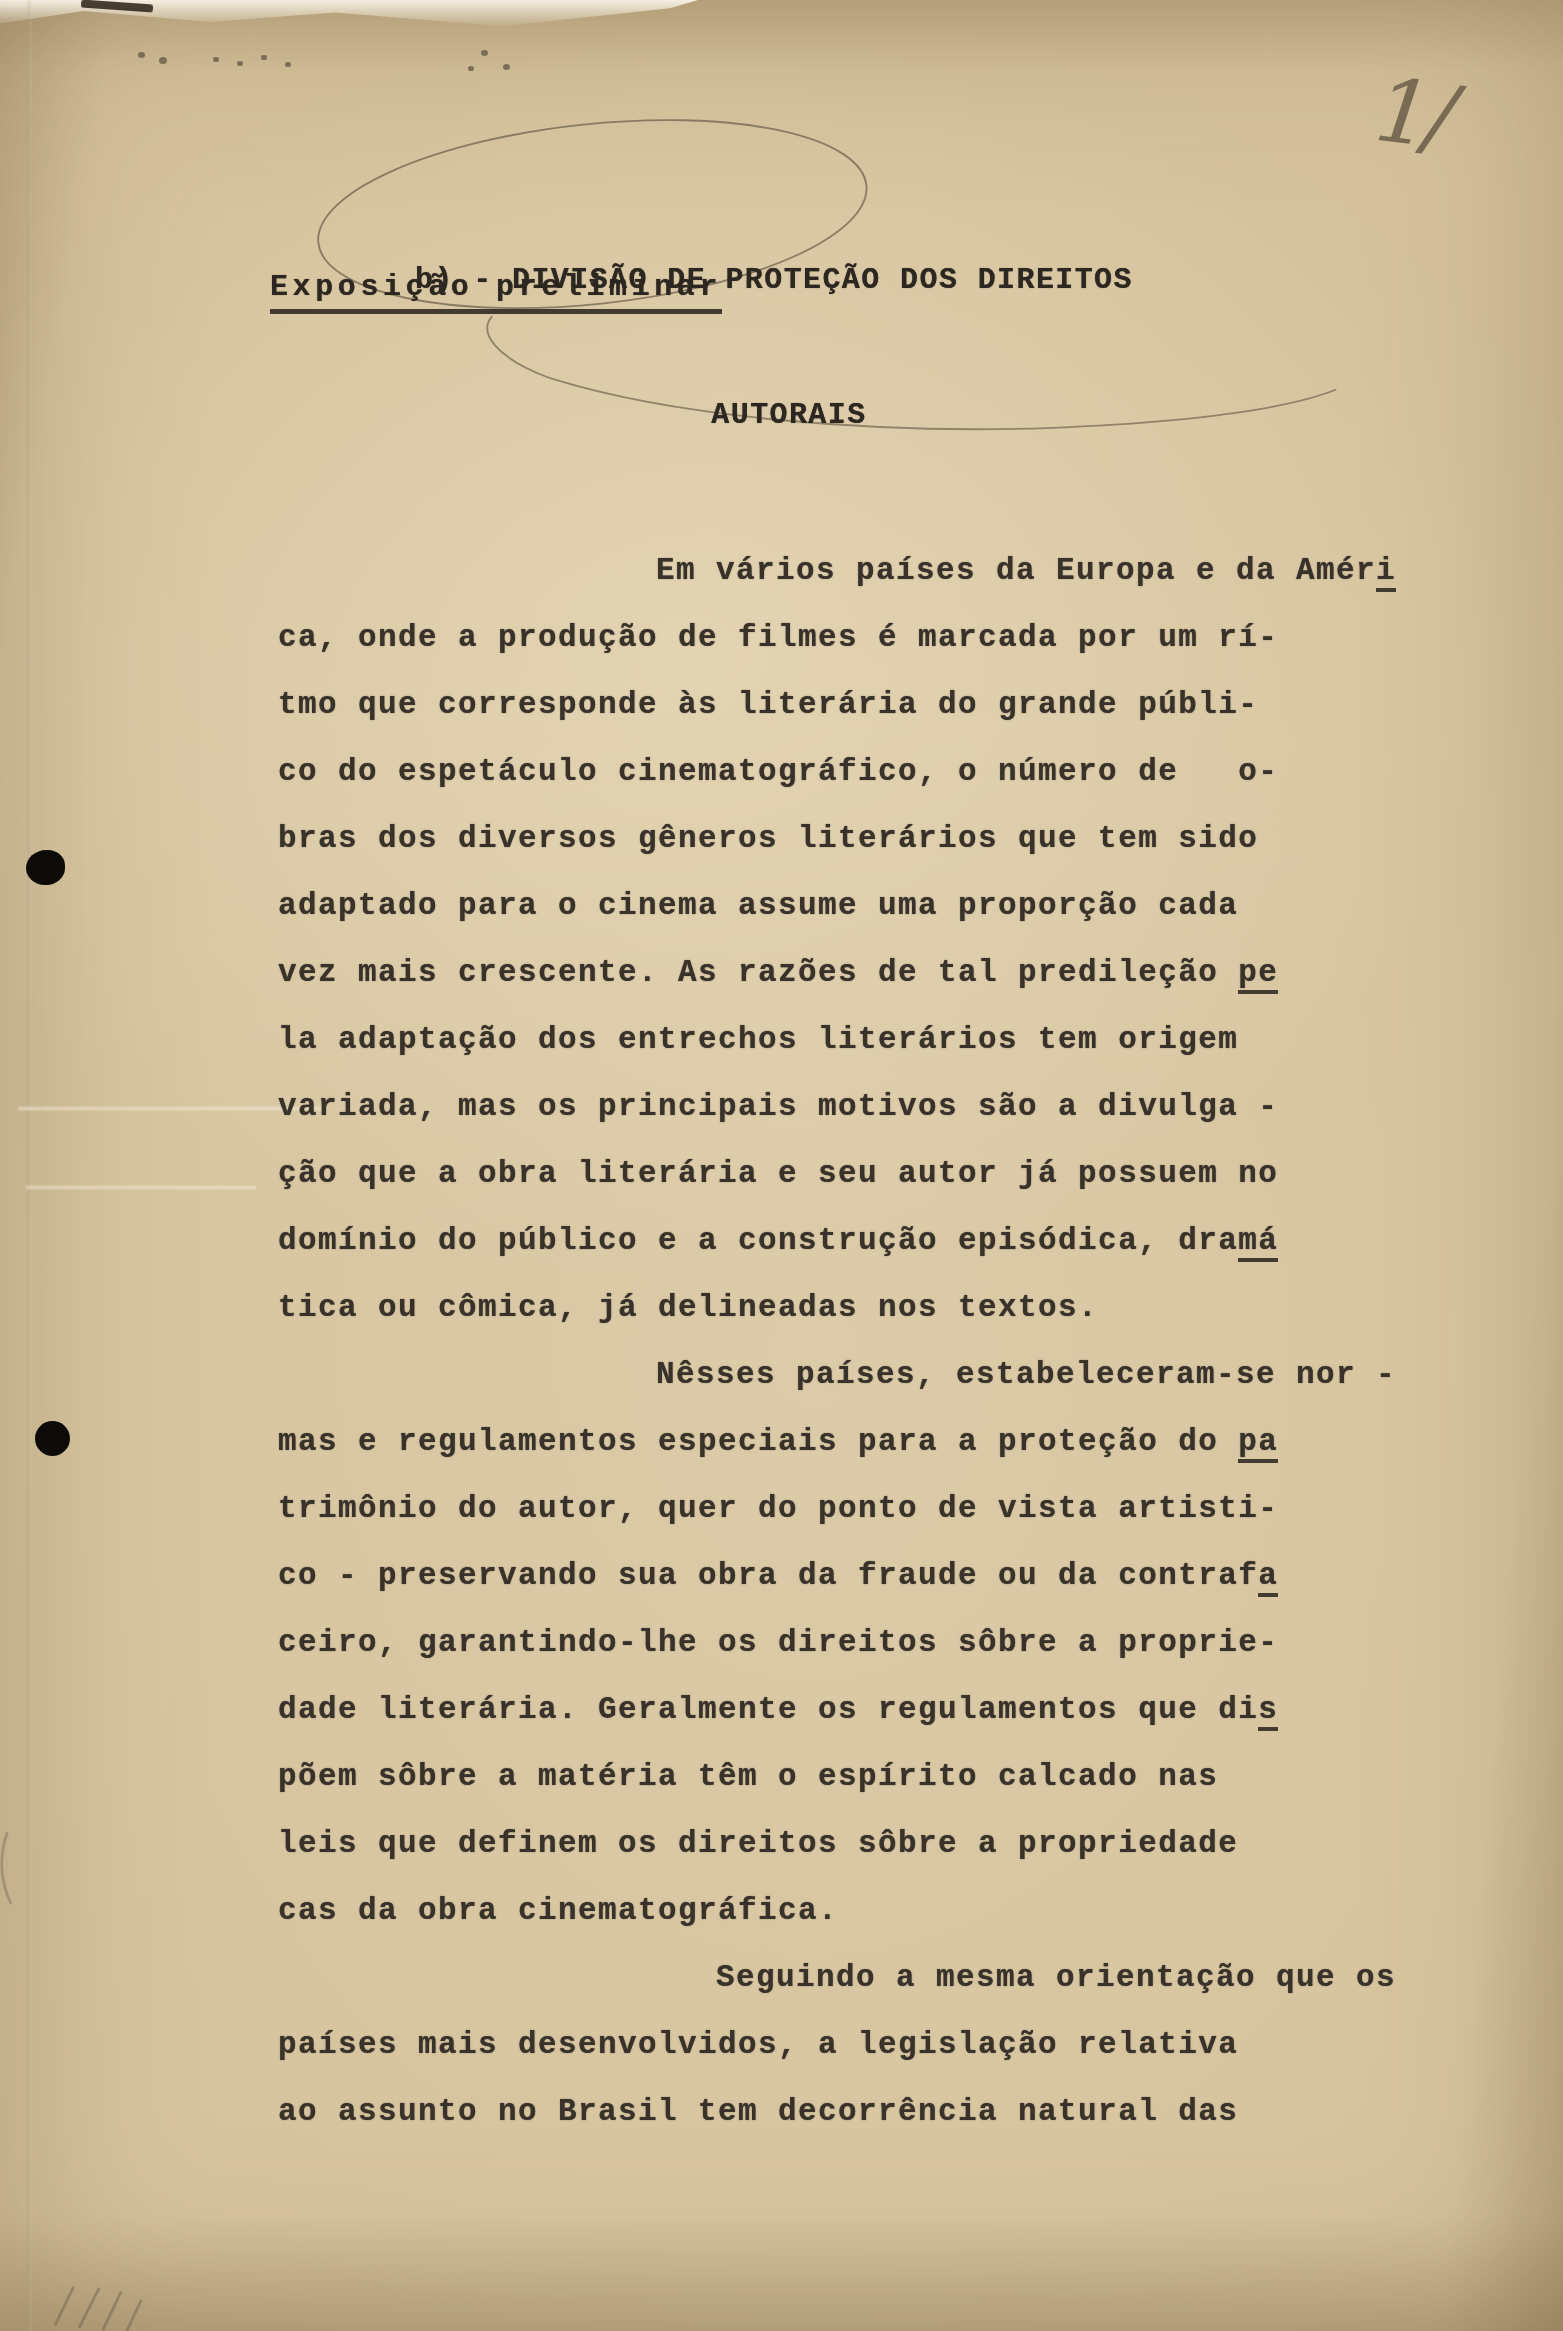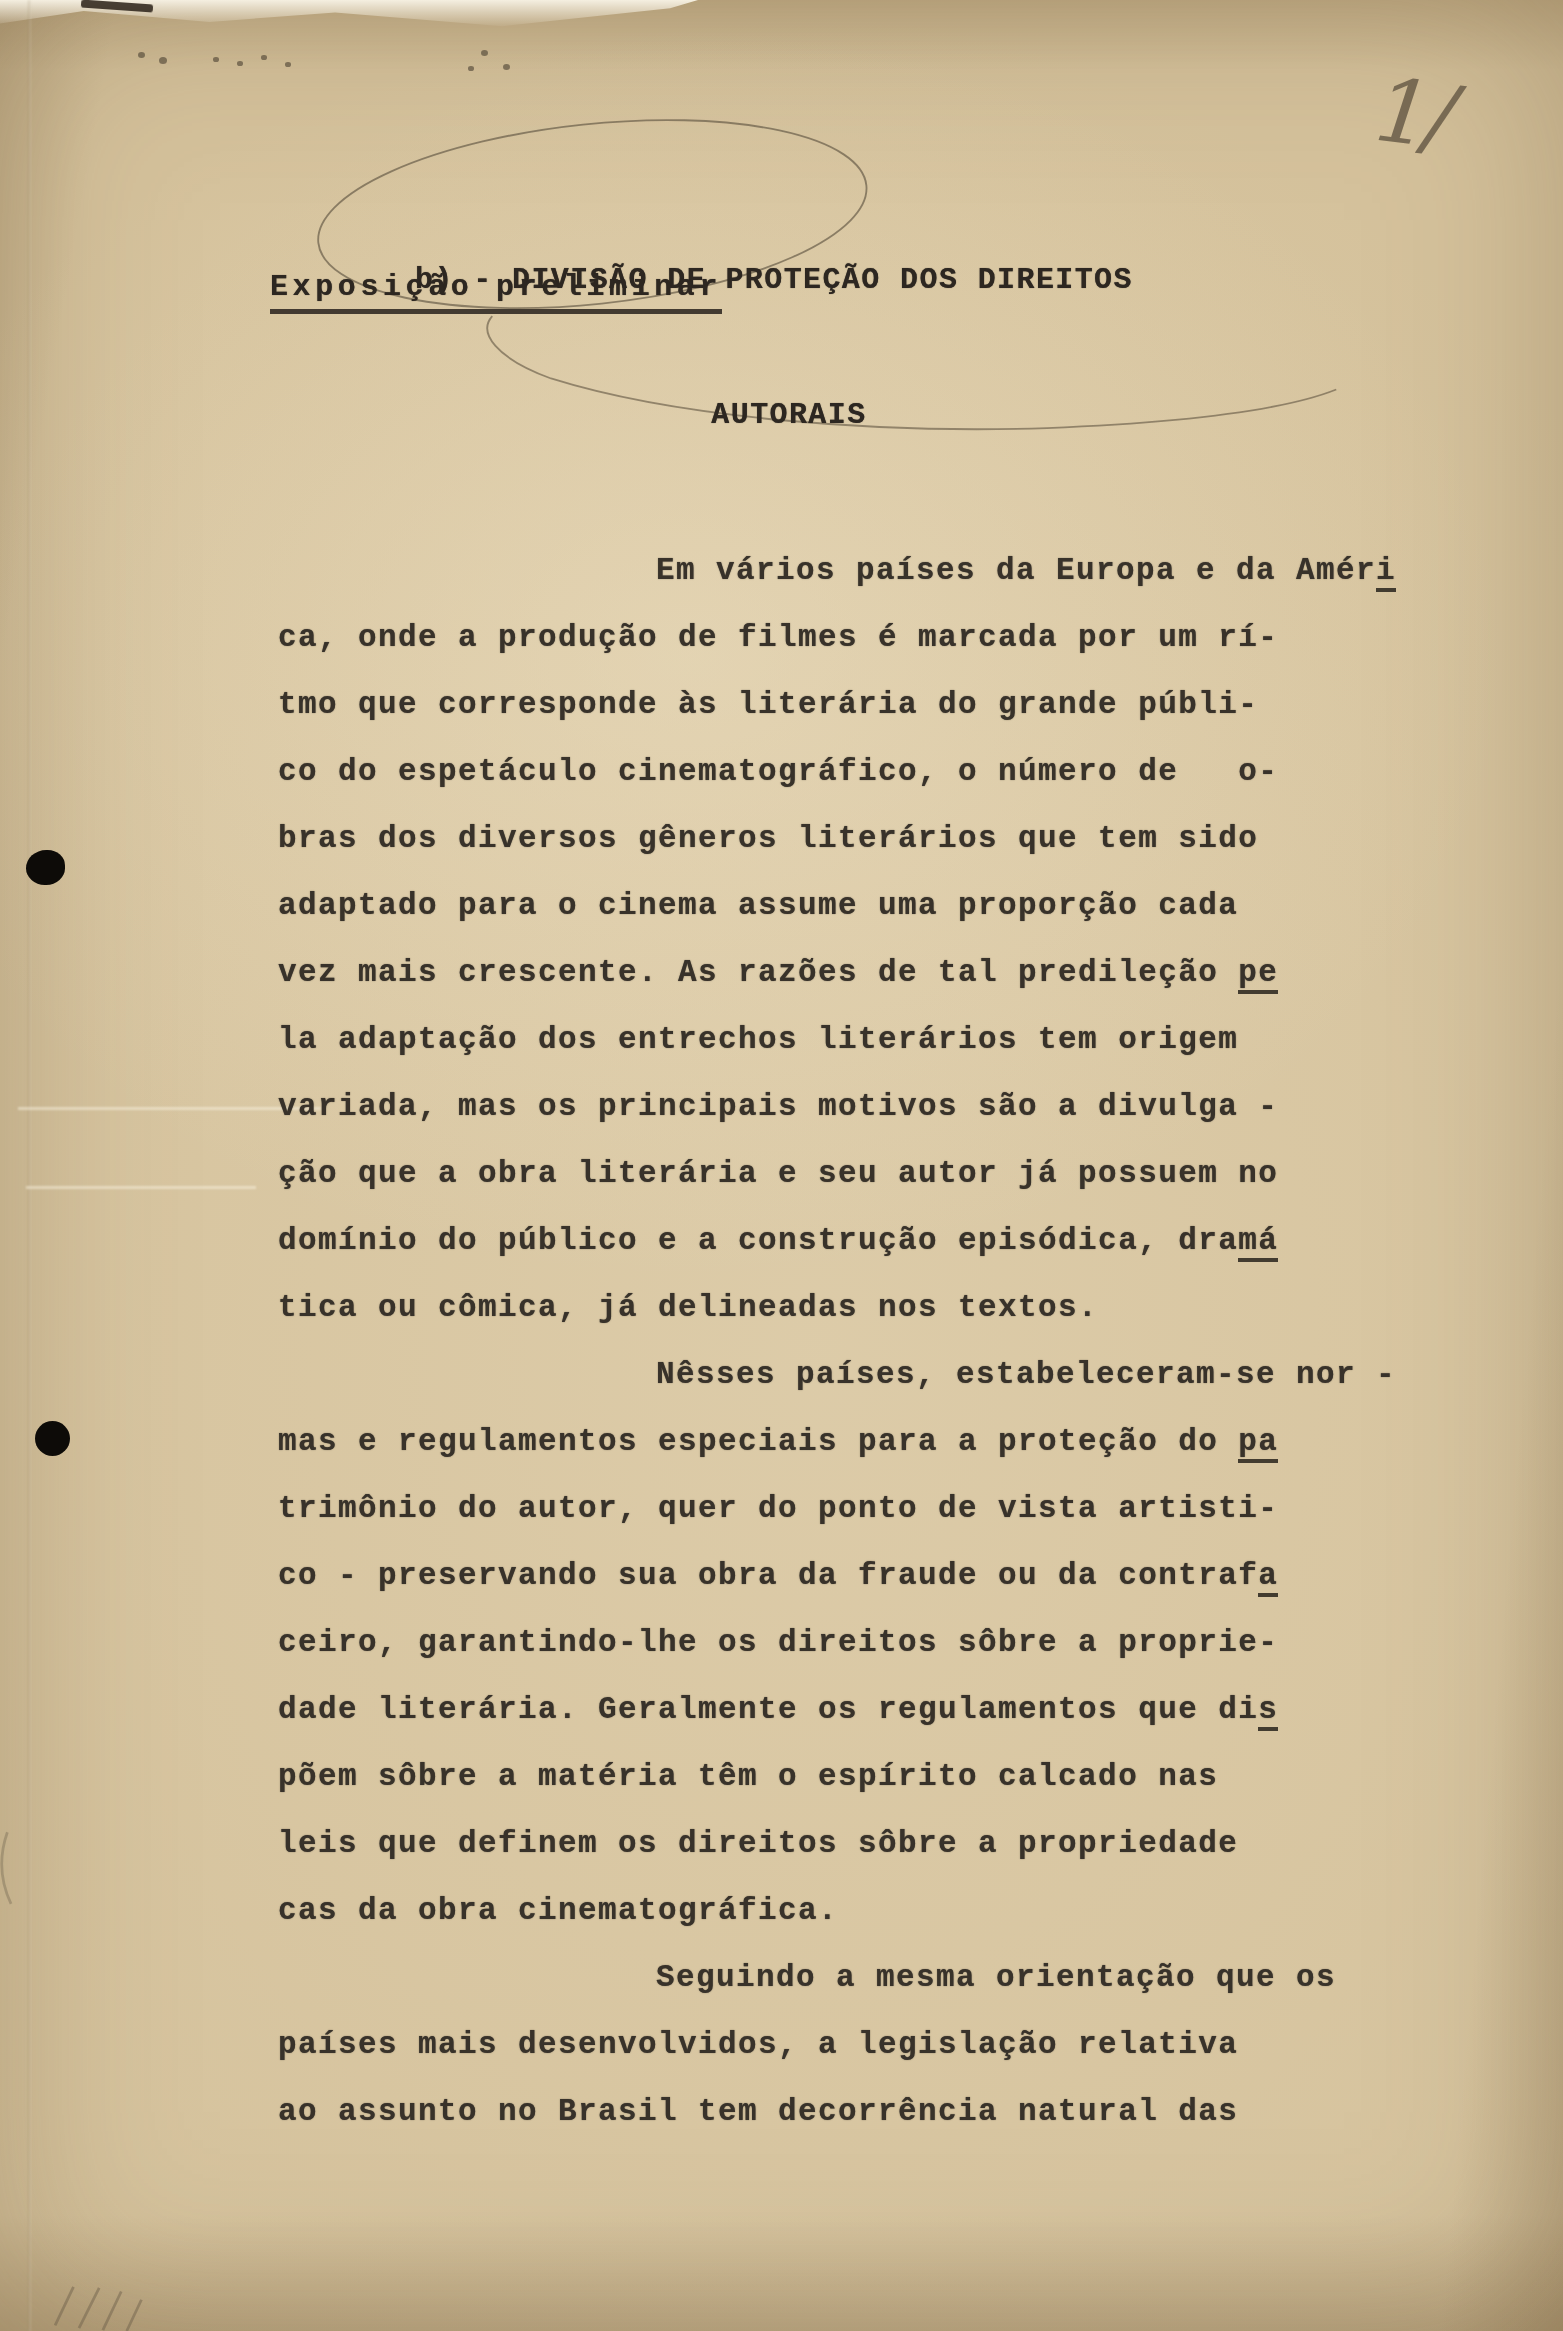--- a/index.html
+++ b/index.html
@@ -71,21 +71,21 @@
     padding-bottom:4.6px;
   }
 
   .body-text {
     position:absolute; left:278px; top:537px;
     font-size:31px; font-weight:bold; letter-spacing:1.4px;
     line-height:67px; color:#38322a;
     text-shadow:0 0 1.2px rgba(56,50,42,0.72);
   }
   .line { white-space:pre; height:67px; }
-  .line.indent { padding-left:378px; }
+  .line.indent { padding-left:378px;text-align:right; }
   .uend { border-bottom:4.6px solid rgba(50,44,36,0.9); }
 </style>
 </head>
 <body>
 
 <div class="page">
 
   <div class="torn-top"></div>
   <div class="staple"></div>
   <div class="crease-v"></div>

